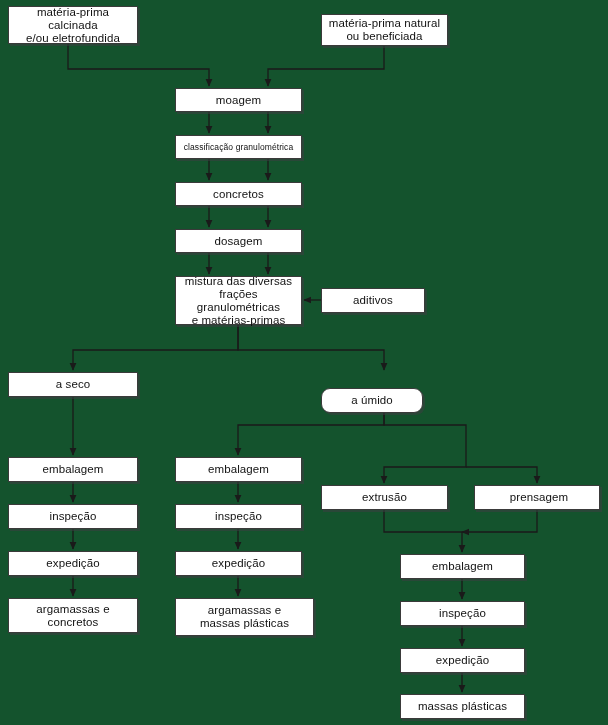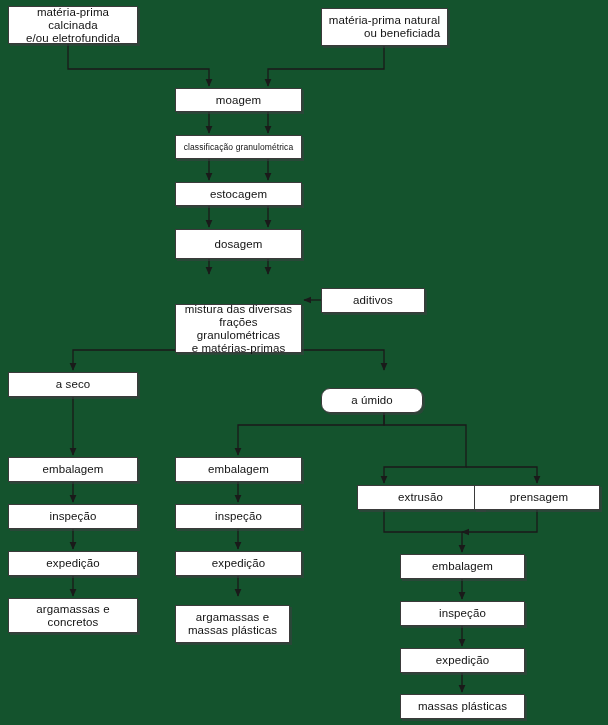--- a/index.html
+++ b/index.html
@@ -90,36 +90,36 @@
         <polyline points="462,579 462,599" fill="none" stroke="#1a1a1a" stroke-width="1.3" stroke-linejoin="miter" marker-end="url(#arrowhead)"></polyline>
         <polyline points="462,626 462,646" fill="none" stroke="#1a1a1a" stroke-width="1.3" stroke-linejoin="miter" marker-end="url(#arrowhead)"></polyline>
         <polyline points="462,673 462,692" fill="none" stroke="#1a1a1a" stroke-width="1.3" stroke-linejoin="miter" marker-end="url(#arrowhead)"></polyline>
       </g>
   </svg>
 
   <div id="node-layer">
       <div class="node" style="left: 8px; top: 6px; width: 130px; height: 38px;">
         <span>matéria-prima calcinada<br>e/ou eletrofundida</span>
       </div>
-      <div class="node" style="left: 321px; top: 8px; width: 127px; height: 38px; text-align: right;">
+      <div class="node" style="left: 321px; top: 14px; width: 127px; height: 32px;">
         <span>matéria-prima natural<br>ou beneficiada</span>
       </div>
       <div class="node" style="left: 175px; top: 88px; width: 127px; height: 24px;">
         <span>moagem</span>
       </div>
       <div class="node small" style="left: 175px; top: 135px; width: 127px; height: 24px;">
         <span>classificação granulométrica</span>
       </div>
       <div class="node" style="left: 175px; top: 182px; width: 127px; height: 24px;">
-        <span>estocagem</span>
+        <span>concretos</span>
       </div>
-      <div class="node" style="left: 175px; top: 229px; width: 127px; height: 30px;">
+      <div class="node" style="left: 175px; top: 229px; width: 127px; height: 24px;">
         <span>dosagem</span>
       </div>
-      <div class="node" style="left: 175px; top: 276px; width: 127px; height: 49px; margin-top: 28px;">
+      <div class="node" style="left: 175px; top: 276px; width: 127px; height: 49px;">
         <span>mistura das diversas<br>frações granulométricas<br>e matérias-primas</span>
       </div>
       <div class="node" style="left: 321px; top: 288px; width: 104px; height: 25px;">
         <span>aditivos</span>
       </div>
       <div class="node" style="left: 8px; top: 372px; width: 130px; height: 25px;">
         <span>a seco</span>
       </div>
       <div class="node" style="left: 321px; top: 388px; width: 102px; height: 25px; border-radius: 9px;">
         <span>a úmido</span>
@@ -138,24 +138,24 @@
       </div>
       <div class="node" style="left: 175px; top: 457px; width: 127px; height: 25px;">
         <span>embalagem</span>
       </div>
       <div class="node" style="left: 175px; top: 504px; width: 127px; height: 25px;">
         <span>inspeção</span>
       </div>
       <div class="node" style="left: 175px; top: 551px; width: 127px; height: 25px;">
         <span>expedição</span>
       </div>
-      <div class="node" style="left: 175px; top: 598px; width: 115px; height: 38px; margin-top: 7px;">
+      <div class="node" style="left: 175px; top: 598px; width: 139px; height: 38px;">
         <span>argamassas e<br>massas plásticas</span>
       </div>
-      <div class="node" style="left: 321px; top: 485px; width: 127px; height: 25px; margin-left: 36px;">
+      <div class="node" style="left: 321px; top: 485px; width: 127px; height: 25px;">
         <span>extrusão</span>
       </div>
       <div class="node" style="left: 474px; top: 485px; width: 126px; height: 25px; padding-left: 7px;">
         <span>prensagem</span>
       </div>
       <div class="node" style="left: 400px; top: 554px; width: 125px; height: 25px;">
         <span>embalagem</span>
       </div>
       <div class="node" style="left: 400px; top: 601px; width: 125px; height: 25px;">
         <span>inspeção</span>

